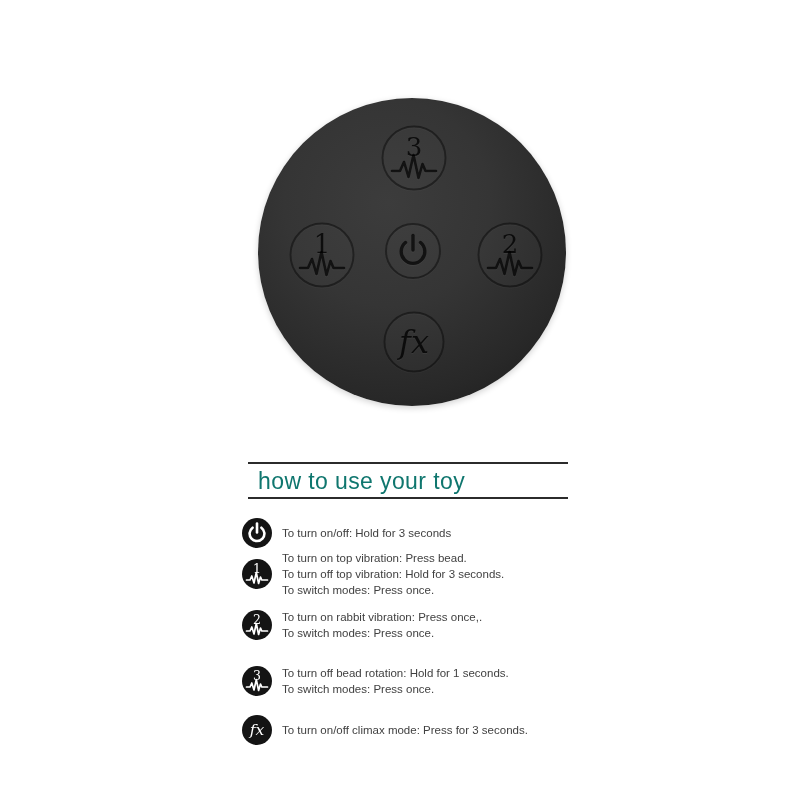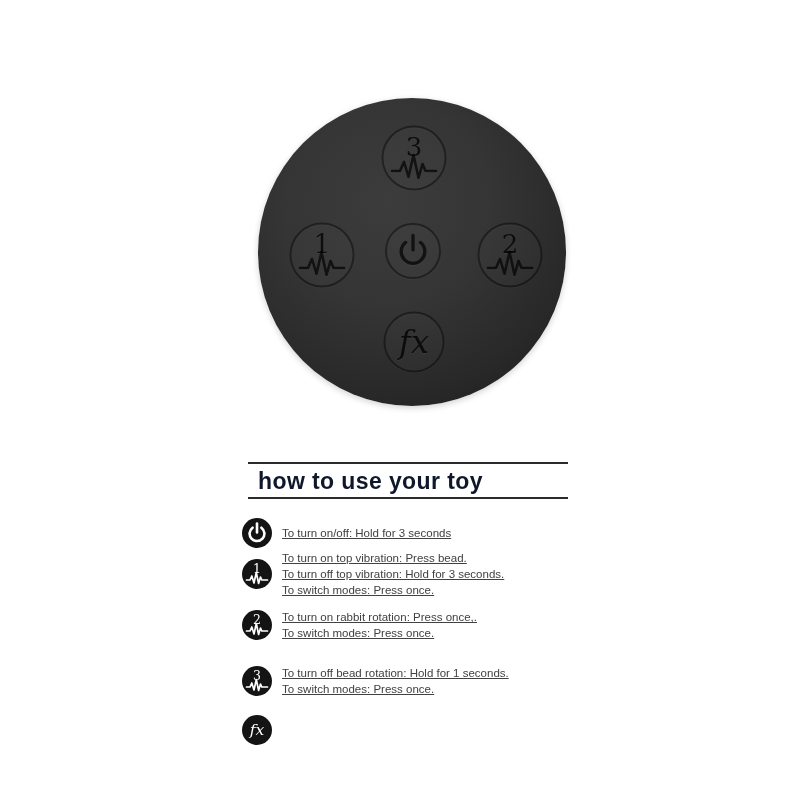--- a/index.html
+++ b/index.html
@@ -27,30 +27,30 @@
   .engraved-ring{fill:rgba(255,255,255,0.015);stroke:rgba(0,0,0,0.45);stroke-width:2;}
   .engraved-stroke{fill:none;stroke:rgba(0,0,0,0.72);stroke-linecap:round;stroke-linejoin:round;}
   .engraved-text{fill:rgba(0,0,0,0.78);font-family:"DejaVu Serif", serif;}
 
   
   .rule{position:absolute;left:248px;width:320px;background:#2b2b2b;}
   .rule-top{top:462px;height:2px;}
   .rule-bottom{top:497px;height:2px;}
   .page-title{
     position:absolute;left:258px;top:468px;margin:0;
-    font-size:23px;font-weight:bold;letter-spacing:0.4px;color:#0f172a;
+    font-size:23px;font-weight:normal;letter-spacing:0.4px;color:#0f766e;
   }
 
   
   .inst-row{position:absolute;left:242px;display:flex;align-items:center;gap:10px;}
   .inst-icon{flex:0 0 30px;width:30px;height:30px;}
   .inst-icon svg{display:block;width:30px;height:30px;}
   .list-text{fill:#ffffff;font-family:"DejaVu Serif", serif;}
   .list-stroke{fill:none;stroke:#ffffff;stroke-linecap:round;stroke-linejoin:round;}
-  .lines{font-size:11.5px;line-height:16px;color:#414141;white-space:nowrap;text-decoration:underline;}
+  .lines{font-size:11.5px;line-height:16px;color:#414141;white-space:nowrap;}
   .row-0{top:518px;} .row-1{top:550px;} .row-2{top:609px;} .row-3{top:665px;} .row-4{top:715px;}
 </style>
 </head>
 <body>
 
 <div class="canvas">
 
   <div class="disc">
 
     <div class="pad-btn pb-top">
@@ -128,21 +128,21 @@
 
   <div class="inst-row row-2">
     <span class="inst-icon">
       <svg viewBox="0 0 30 30">
         <circle cx="15" cy="15" r="15" fill="#141414"></circle>
         <text class="list-text" x="15" y="13.5" font-size="12.5" text-anchor="middle">2</text>
         <path class="list-stroke" stroke-width="1.7" d="M4.5 21 H8 L9.8 17 L12 24 L14.3 13.5 L16.6 24.5 L18.5 18 L19.8 21 H25.5"></path>
       </svg>
     </span>
     <div class="lines">
-        <div>To turn on rabbit rotation: Press once,.</div>
+        <div>To turn on rabbit vibration: Press once,.</div>
         <div>To switch modes: Press once.</div>
       </div>
   </div>
 
   <div class="inst-row row-3">
     <span class="inst-icon">
       <svg viewBox="0 0 30 30">
         <circle cx="15" cy="15" r="15" fill="#141414"></circle>
         <text class="list-text" x="15" y="13.5" font-size="12.5" text-anchor="middle">3</text>
         <path class="list-stroke" stroke-width="1.7" d="M4.5 21 H8 L9.8 17 L12 24 L14.3 13.5 L16.6 24.5 L18.5 18 L19.8 21 H25.5"></path>
@@ -154,15 +154,18 @@
       </div>
   </div>
 
   <div class="inst-row row-4">
     <span class="inst-icon">
       <svg viewBox="0 0 30 30">
         <circle cx="15" cy="15" r="15" fill="#141414"></circle>
         <text class="list-text" x="15" y="20" font-size="15.5" font-style="italic" text-anchor="middle">fx</text>
       </svg>
     </span>
+    <div class="lines">
+        <div>To turn on/off climax mode: Press for 3 seconds.</div>
+      </div>
   </div>
 
 </div>
 
 </body></html>

